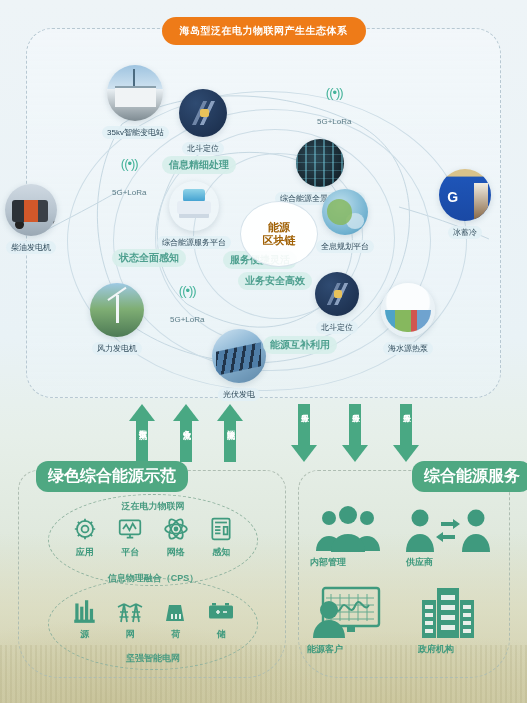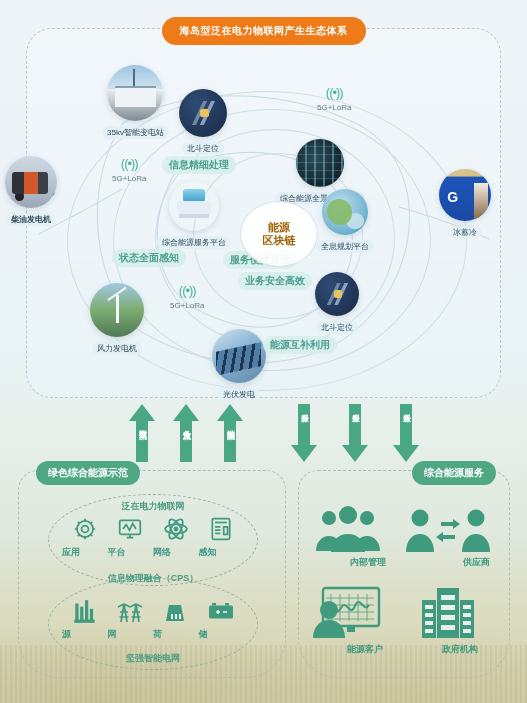--- a/index.html
+++ b/index.html
@@ -87,21 +87,21 @@
   .art-platform { background:transparent; }
   .art-platform:after{content:"";position:absolute;left:16%;top:40%;width:68%;height:26%;background:#e6edf4;border-radius:3px;box-shadow:0 6px 0 -2px #cdd8e3;}
   .art-platform:before{content:"";position:absolute;left:28%;top:16%;width:44%;height:26%;background:linear-gradient(180deg,#8fd3e8,#3f9fd0);border-radius:3px;}
 
   .tag {
     position:absolute; z-index:14; font-size:10px; color:#4ea08f; font-weight:bold;
     background:rgba(214,238,234,.9); border-radius:9px; padding:2px 7px; white-space:nowrap;
   }
   .lora { position:absolute; z-index:14; text-align:center; }
   .lora .wave { font-size:13px; color:#44b39a; line-height:1; letter-spacing:-1px; }
-  .lora .lbl { font-size:8px; color:#5a7b86; margin-top:4px; white-space:nowrap; }
+  .lora .lbl { font-size:8px; color:#5a7b86; margin-top:18px; white-space:nowrap; }
 
   .center-hub {
     position:absolute; left:213px; top:172px; width:78px; height:66px;
     border:1px solid #d5e2ea; border-radius:50%; background:rgba(255,255,255,.92);
     display:flex; align-items:center; justify-content:center; z-index:16;
   }
   .center-hub span { font-size:11px; font-weight:bold; color:#a16207; line-height:1.15; text-align:center; }
 
   
   .arrows { position:absolute; left:0; top:402px; width:527px; height:62px; z-index:5; }
@@ -117,32 +117,32 @@
     font-weight:bold; writing-mode:vertical-rl; text-align:center; line-height:26px;
   }
   .arrow.down .txt { top:4px; }
 
   
   .panel-bl { position:absolute; left:18px; top:470px; width:268px; height:208px;
               border:1px dashed #aebdb2; border-radius:20px 20px 40px 40px; }
   .panel-br { position:absolute; left:298px; top:470px; width:212px; height:208px;
               border:1px dashed #aebdb2; border-radius:20px 20px 40px 40px; }
   .sec-badge {
-    position:absolute; background:#4fa882; color:#fff; font-size:10px; font-weight:bold;
+    position:absolute; background:#4fa882; color:#fff; font-size:16px; font-weight:bold;
     padding:5px 12px; border-radius:12px; white-space:nowrap; z-index:20;
   }
   .ell { position:absolute; border:1px dashed #8fb29f; border-radius:50%; }
   .el-top { left:48px; top:494px; width:210px; height:92px; }
   .el-bot { left:48px; top:578px; width:210px; height:92px; }
   .ell-label { position:absolute; font-size:9px; color:#4a9c82; font-weight:bold; white-space:nowrap; text-align:center; z-index:6;}
   .icon-row { position:absolute; display:flex; justify-content:space-between; z-index:8; }
-  .icon-cell { width:48px; text-align:left; }
+  .icon-cell { width:48px; text-align:center; }
   .icon-cell .ic { height:30px; display:flex; align-items:center; justify-content:center; }
   .icon-cell .lb { font-size:9px; color:#3f9a7e; font-weight:bold; margin-top:2px; }
-  .people { position:absolute; text-align:right; z-index:8;font-family:Liberation Serif, serif; }
+  .people { position:absolute; text-align:left; z-index:8;font-family:Liberation Serif, serif; }
   .people .lb { font-size:9px; color:#3f9a7e; font-weight:bold; margin-top:3px; white-space:nowrap;}
   svg { display:block; }
 </style>
 </head>
 <body>
 
 <div class="landscape"></div>
 
 <div class="panel-top">
 
@@ -211,21 +211,21 @@
   <div class="node" style="left:412px; top:140px;">
     <div class="circ art-ice" style="--d:52px"></div>
     <div class="cap">冰蓄冷</div>
   </div>
 
   <div class="node" style="left:289px; top:160px;">
     <div class="circ art-globe" style="--d:46px"></div>
     <div class="cap">全息规划平台</div>
   </div>
 
-  <div class="node" style="left:-22px; top:127px;font-weight:bold;">
+  <div class="node" style="left:-22px; top:155px;">
     <div class="circ art-diesel" style="--d:52px"></div>
     <div class="cap">柴油发电机</div>
   </div>
 
   <div class="node" style="left:130px; top:152px;">
     <div class="circ art-platform" style="--d:50px"></div>
     <div class="cap">综合能源服务平台</div>
   </div>
 
   <div class="node" style="left:63px; top:254px;">
@@ -236,20 +236,24 @@
   <div class="node" style="left:185px; top:300px;">
     <div class="circ art-pv" style="--d:54px"></div>
     <div class="cap">光伏发电</div>
   </div>
 
   <div class="node" style="left:288px; top:243px;">
     <div class="circ art-beidou" style="--d:44px"></div>
     <div class="cap">北斗定位</div>
   </div>
 
+  <div class="node" style="left:354px; top:254px;">
+    <div class="circ art-heatpump" style="--d:54px"></div>
+    <div class="cap">海水源热泵</div>
+  </div>
 </div>
 
 <div class="title-badge">海岛型泛在电力物联网产生生态体系</div>
 
 <div class="arrows">
   <div class="arrow up" style="left:129px; top:2px;">
     <div class="head"></div>
       <div class="shaft"></div>
     <div class="txt">数据流</div>
   </div>

